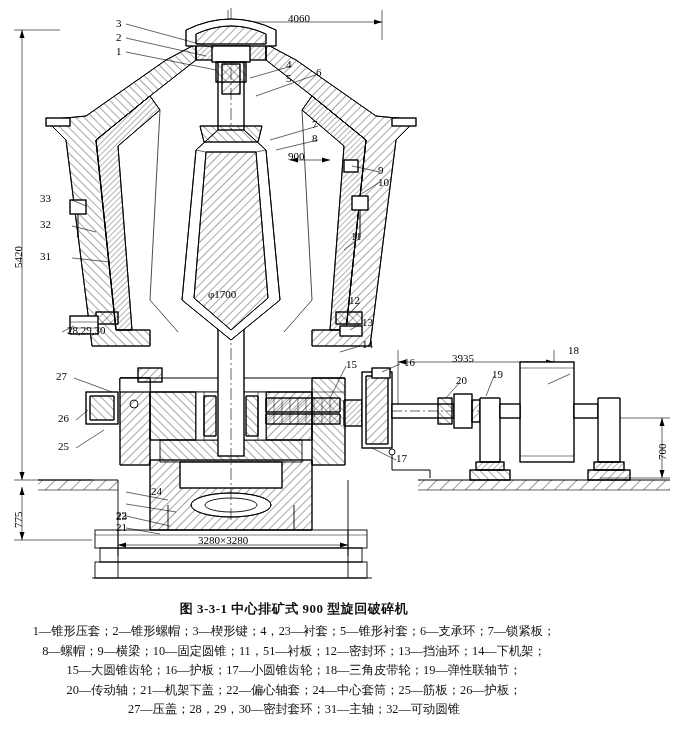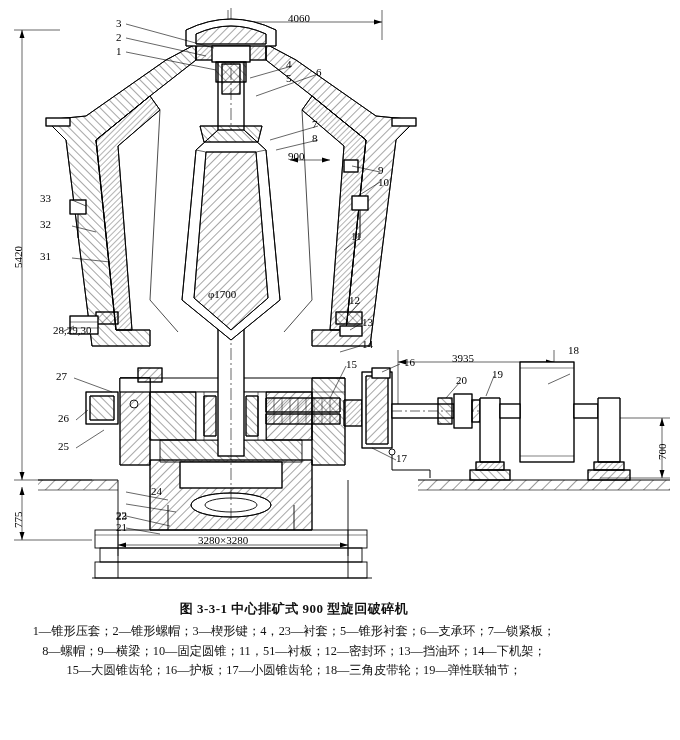--- a/index.html
+++ b/index.html
@@ -355,26 +355,28 @@
 <div class="lbl" style="left:568px;top:344px;text-align:center;">18</div>
 <div class="lbl" style="left:492px;top:368px;">19</div>
 <div class="lbl" style="left:456px;top:374px;">20</div>
 <div class="lbl" style="left:116px;top:521px;">21</div>
 <div class="lbl" style="left:116px;top:509px;">22</div>
 <div class="lbl" style="left:116px;top:510px;">23</div>
 <div class="lbl" style="left:116px;top:485px;margin-left:35px;">24</div>
 <div class="lbl" style="left:58px;top:440px;">25</div>
 <div class="lbl" style="left:58px;top:412px;">26</div>
 <div class="lbl" style="left:56px;top:370px;">27</div>
-<div class="lbl" style="left:22px;top:324px;padding-left:31px;">28,29,30</div>
+<div class="lbl" style="left:36px;top:324px;padding-left:31px;">28,29,30</div>
 <div class="lbl" style="left:40px;top:250px;">31</div>
 <div class="lbl" style="left:40px;top:218px;">32</div>
 <div class="lbl" style="left:40px;top:192px;">33</div>
 
 </div>
 
 <div class="cap" id="title">图 3-3-1  中心排矿式 900 型旋回破碎机</div>
 
 <div class="cap" id="legend">
   <div>1—锥形压套；2—锥形螺帽；3—楔形键；4，23—衬套；5—锥形衬套；6—支承环；7—锁紧板；</div>
   <div>8—螺帽；9—横梁；10—固定圆锥；11，51—衬板；12—密封环；13—挡油环；14—下机架；</div>
   <div>15—大圆锥齿轮；16—护板；17—小圆锥齿轮；18—三角皮带轮；19—弹性联轴节；</div>
+  <div>20—传动轴；21—机架下盖；22—偏心轴套；24—中心套筒；25—筋板；26—护板；</div>
+  <div>27—压盖；28，29，30—密封套环；31—主轴；32—可动圆锥</div>
 </div>
 
 </body></html>

